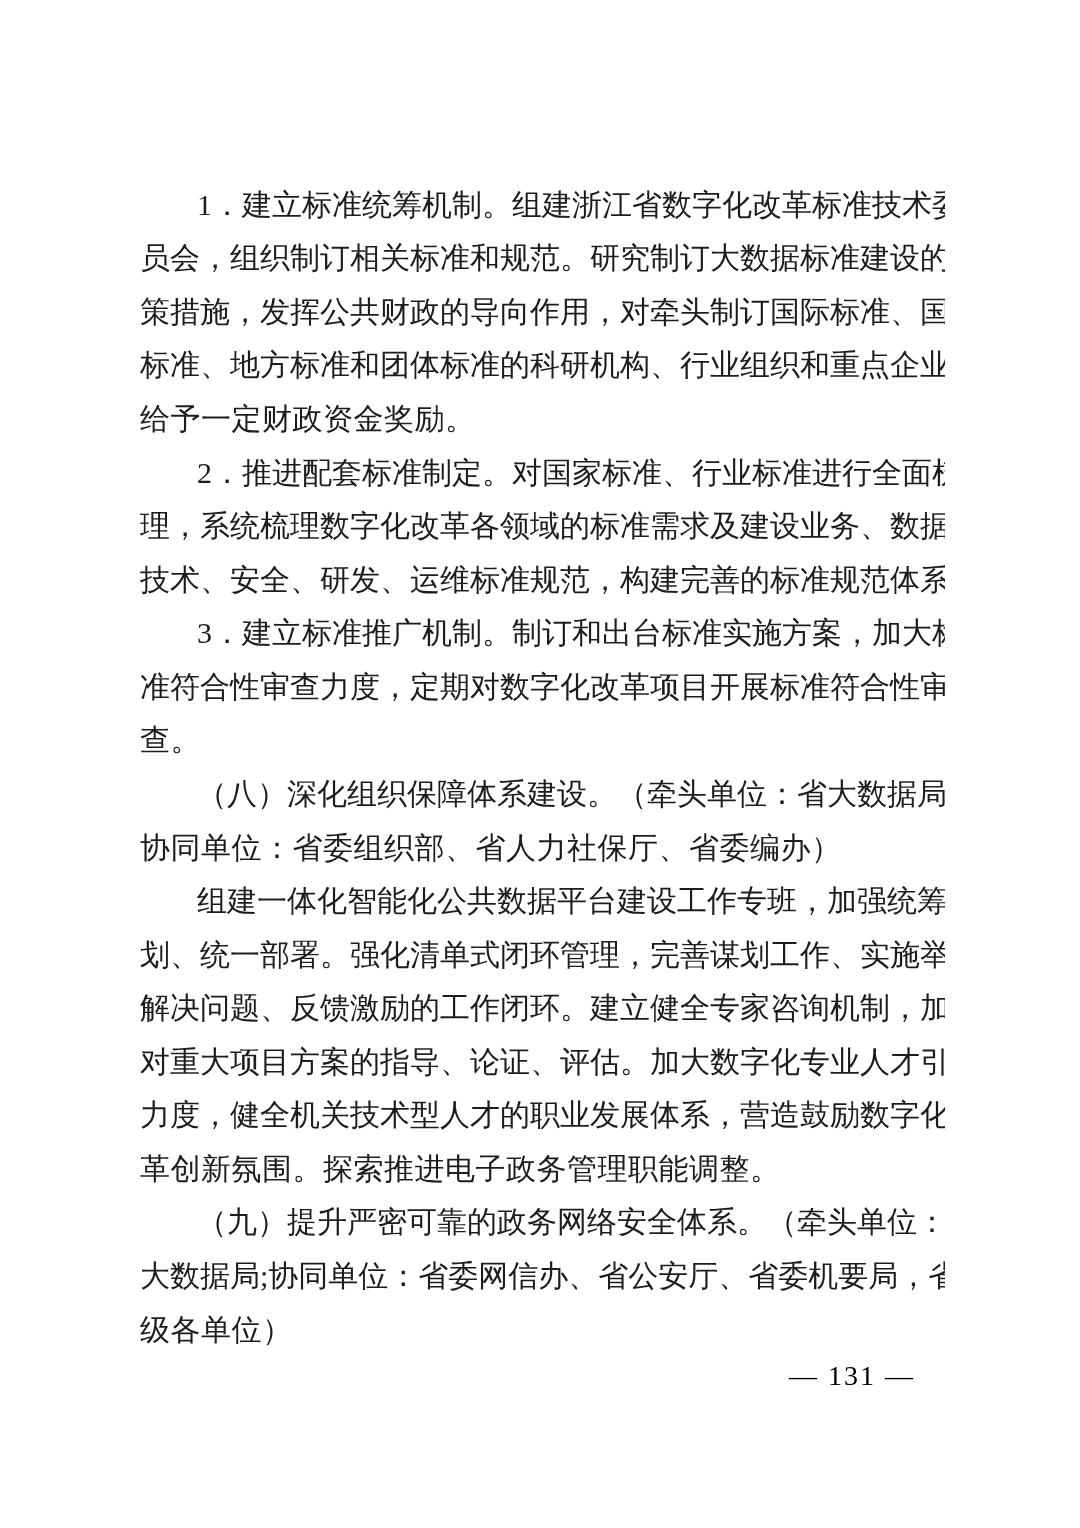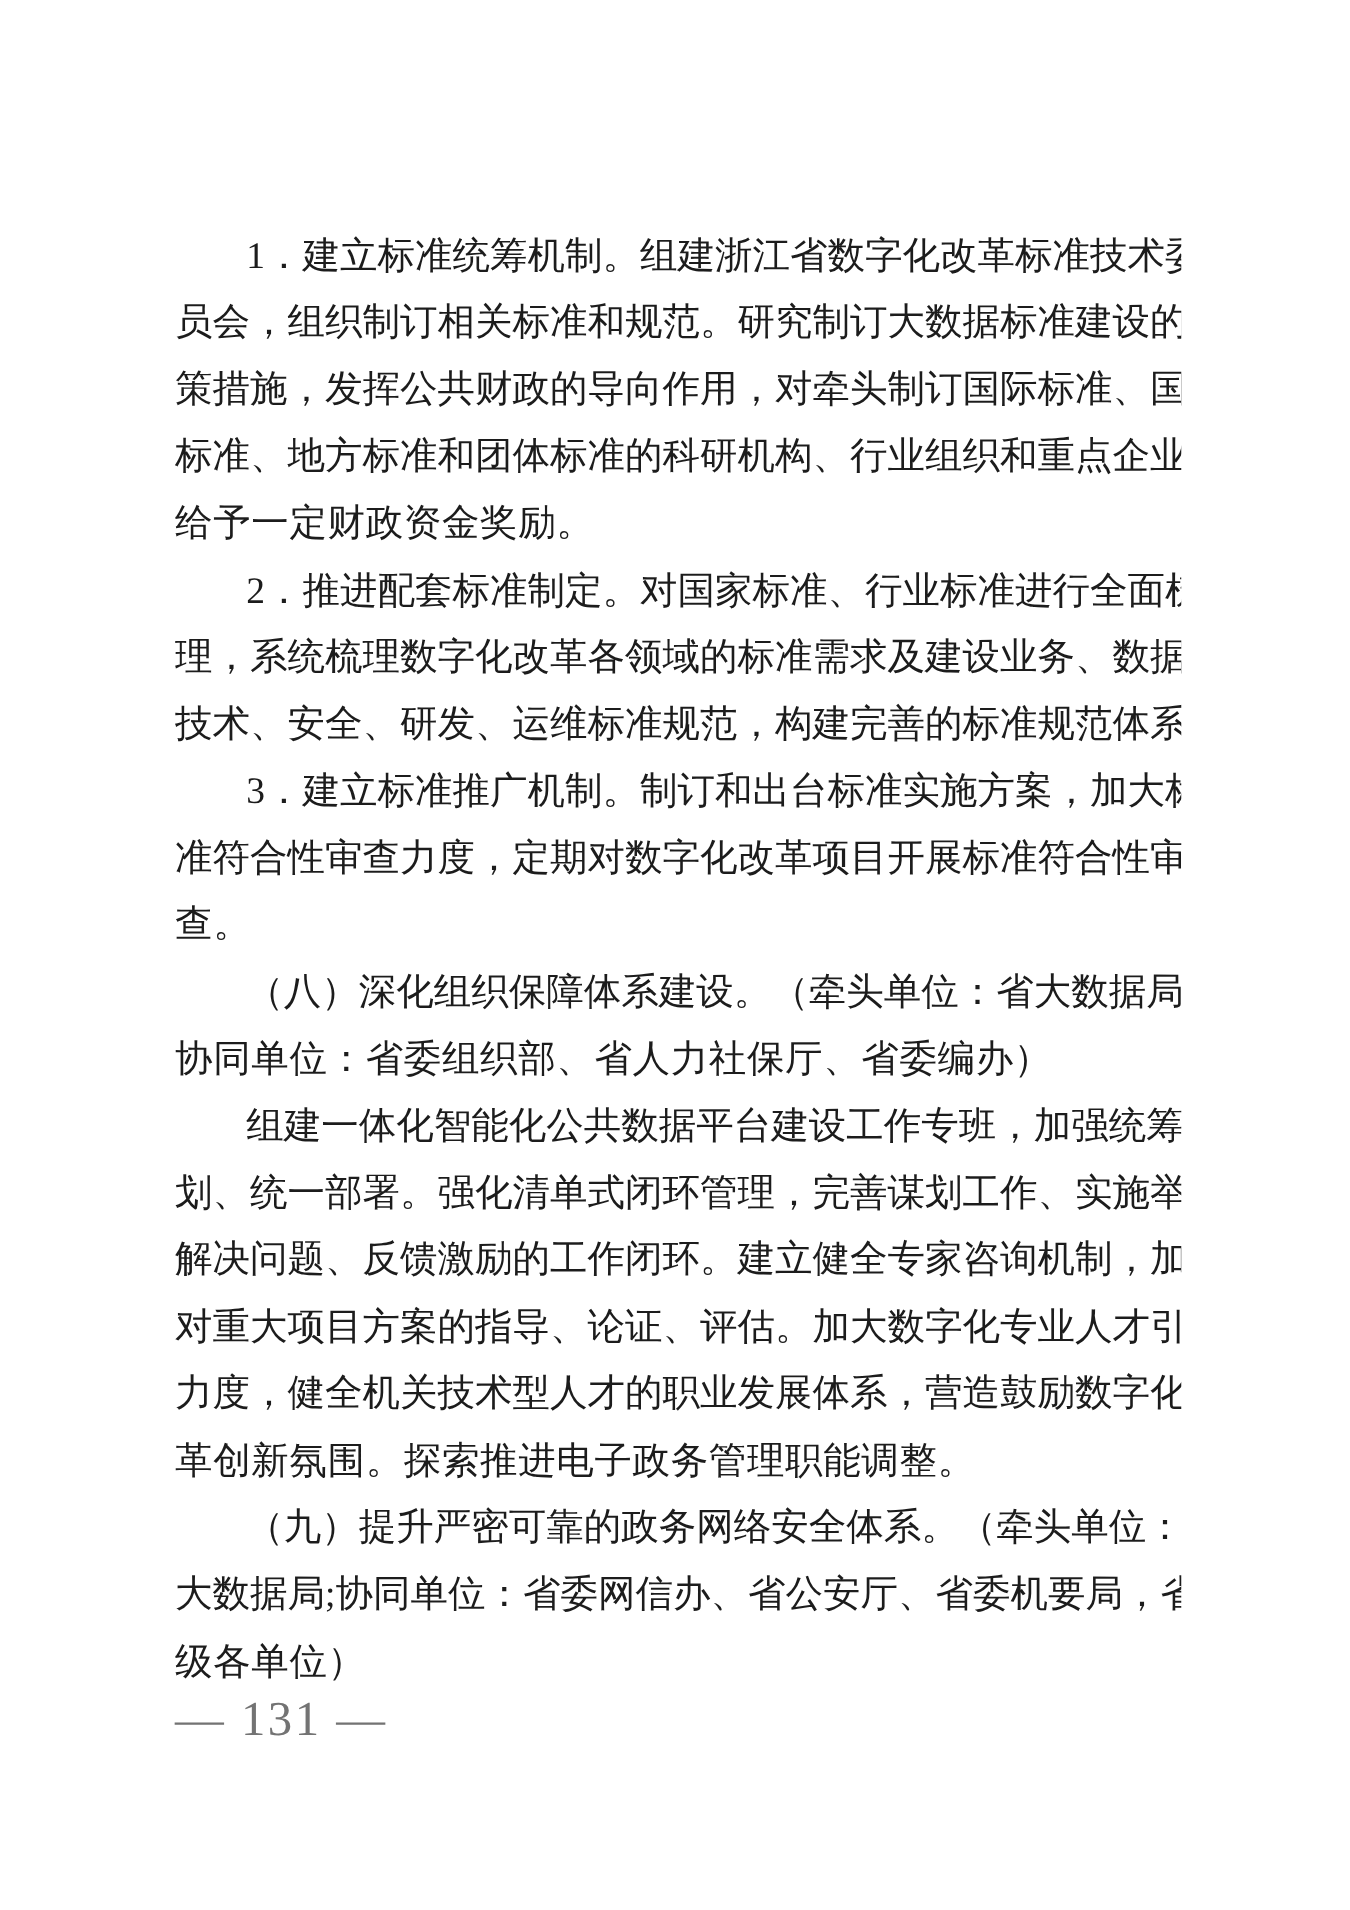--- a/index.html
+++ b/index.html
@@ -42,24 +42,25 @@
   }
   .line.last span {
     flex: 0 0 30.5px;
     width: 30.5px;
     text-align: left;
   }
   .page-number {
     margin-top: 2px;
     height: 36px;
     line-height: 36px;
-    font-size: 39px;
+    font-size: 28px;
+    text-align: right;
     padding-right: 30px;
     letter-spacing: 2px;
-    color: #737373;
+    color: #000000;
   }
 </style>
 </head>
 <body>
 
 <div class="page">
   <div class="text-block">
       <div class="line indent">
         <span>1</span>
         <span>．</span>

